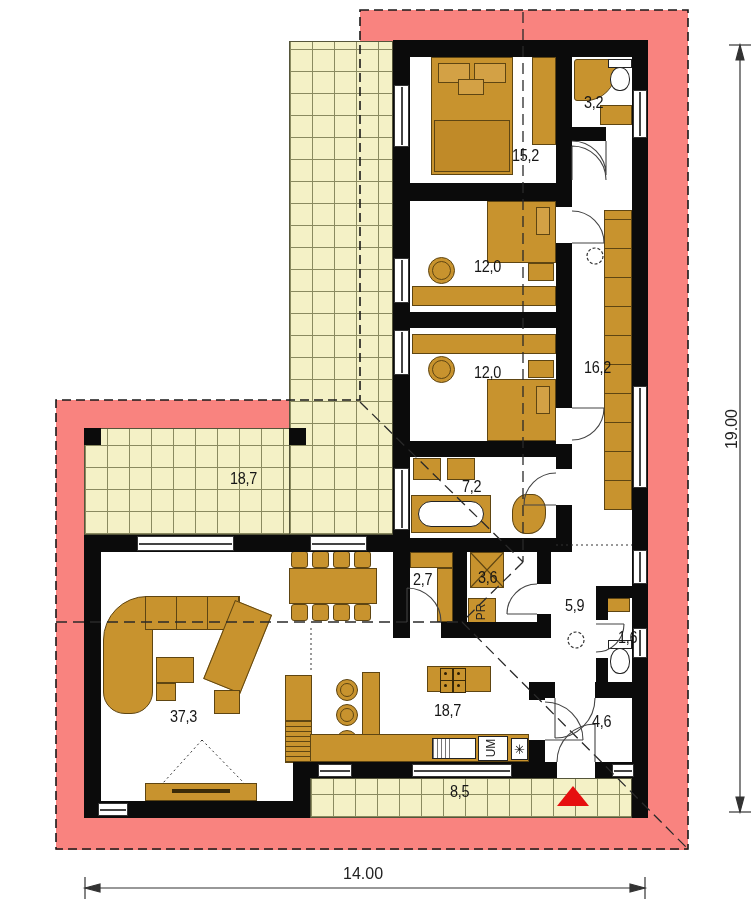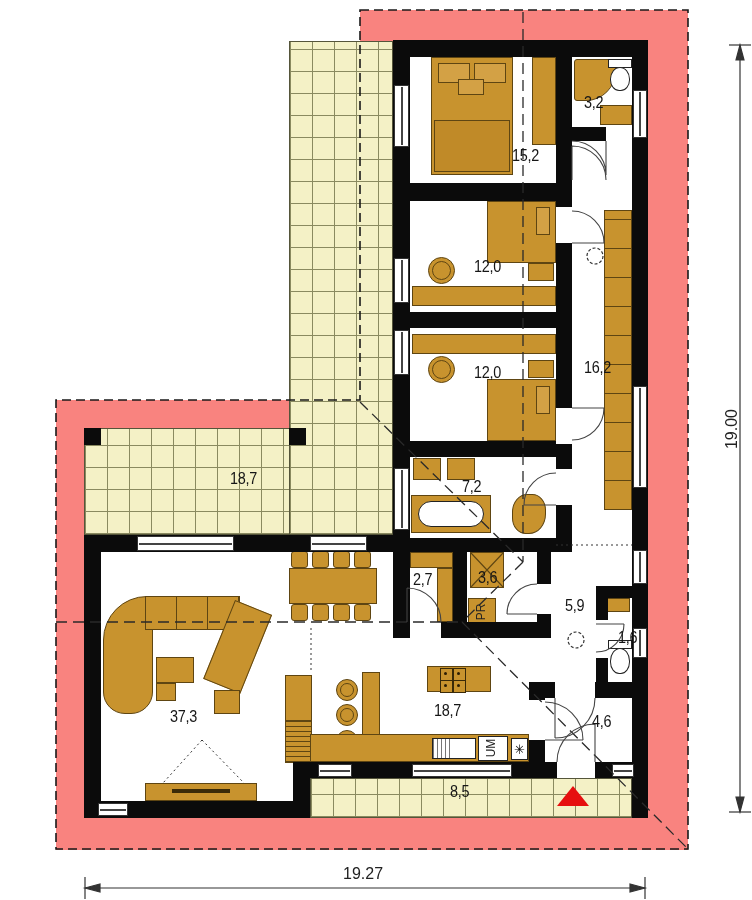--- a/index.html
+++ b/index.html
@@ -241,16 +241,16 @@
   <div class="a lbl" style="left:462px;top:477px">7,2</div>
   <div class="a lbl" style="left:413px;top:570px">2,7</div>
   <div class="a lbl" style="left:478px;top:568px">3,6</div>
   <div class="a lbl" style="left:565px;top:596px">5,9</div>
   <div class="a lbl" style="left:618px;top:628px">1,6</div>
   <div class="a lbl" style="left:170px;top:707px">37,3</div>
   <div class="a lbl" style="left:434px;top:701px">18,7</div>
   <div class="a lbl" style="left:592px;top:712px">4,6</div>
   <div class="a lbl" style="left:450px;top:782px">8,5</div>
 
-  <div class="a dim" style="left:343px;top:865px">19.27</div>
+  <div class="a dim" style="left:343px;top:865px">14.00</div>
   <div class="a dim rot" style="left:712px;top:420px">19.00</div>
 
 </div>
 
 </body></html>

